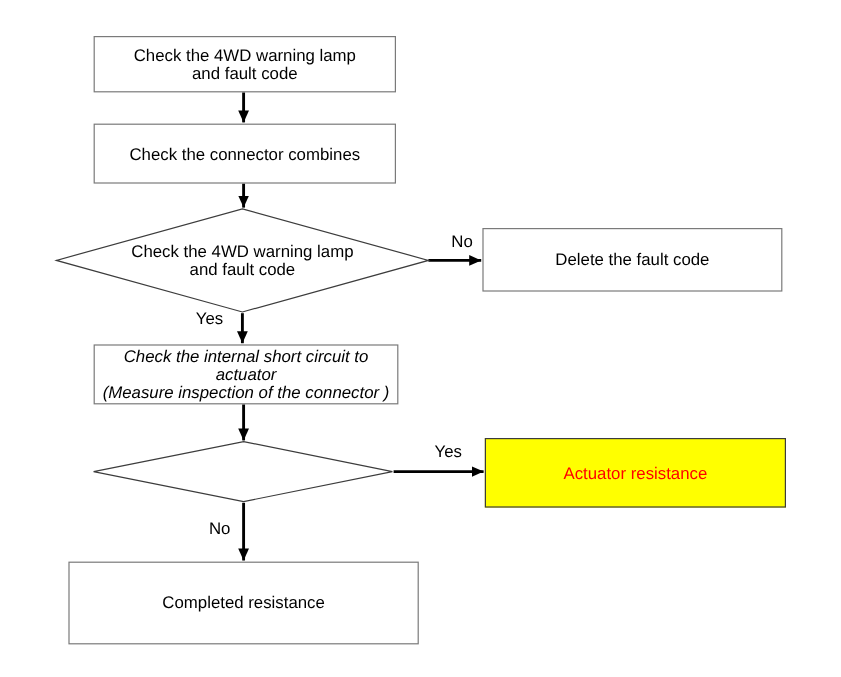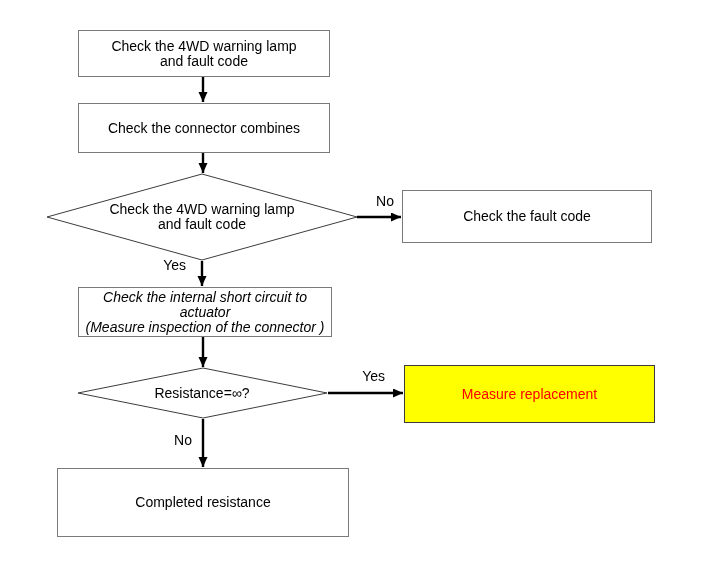--- a/index.html
+++ b/index.html
@@ -60,36 +60,35 @@
   </div>
 
   <div class="dtext" style="left:62px;top:202px;width:280px;">
     <div>Check the 4WD warning lamp</div>
     <div>and fault code</div>
   </div>
 
   <div class="elabel" style="left:358px;top:194px;width:36px;">No</div>
 
   <div class="node process" style="left:402px;top:190px;width:248px;height:51px;">
-    <span>Check the fault code</span>
+    <span>Delete the fault code</span>
   </div>
 
   <div class="elabel" style="left:146px;top:258px;width:40px;">Yes</div>
 
   <div class="node process" style="left:78px;top:287px;width:252px;height:48px;font-style:italic;">
     <span>Check the internal short circuit to actuator</span>
     <span>(Measure inspection of the connector )</span>
   </div>
 
-  <div class="dtext" style="left:102px;top:386px;width:200px;">Resistance=∞?</div>
 
   <div class="elabel" style="left:345px;top:369px;width:40px;">Yes</div>
 
   <div class="node highlight" style="left:404px;top:365px;width:249px;height:56px;">
-    <span>Measure replacement</span>
+    <span>Actuator resistance</span>
   </div>
 
   <div class="elabel" style="left:152px;top:433px;width:40px;">No</div>
 
   <div class="node process" style="left:57px;top:468px;width:290px;height:67px;">
     <span>Completed resistance</span>
   </div>
 
 </div>
 

